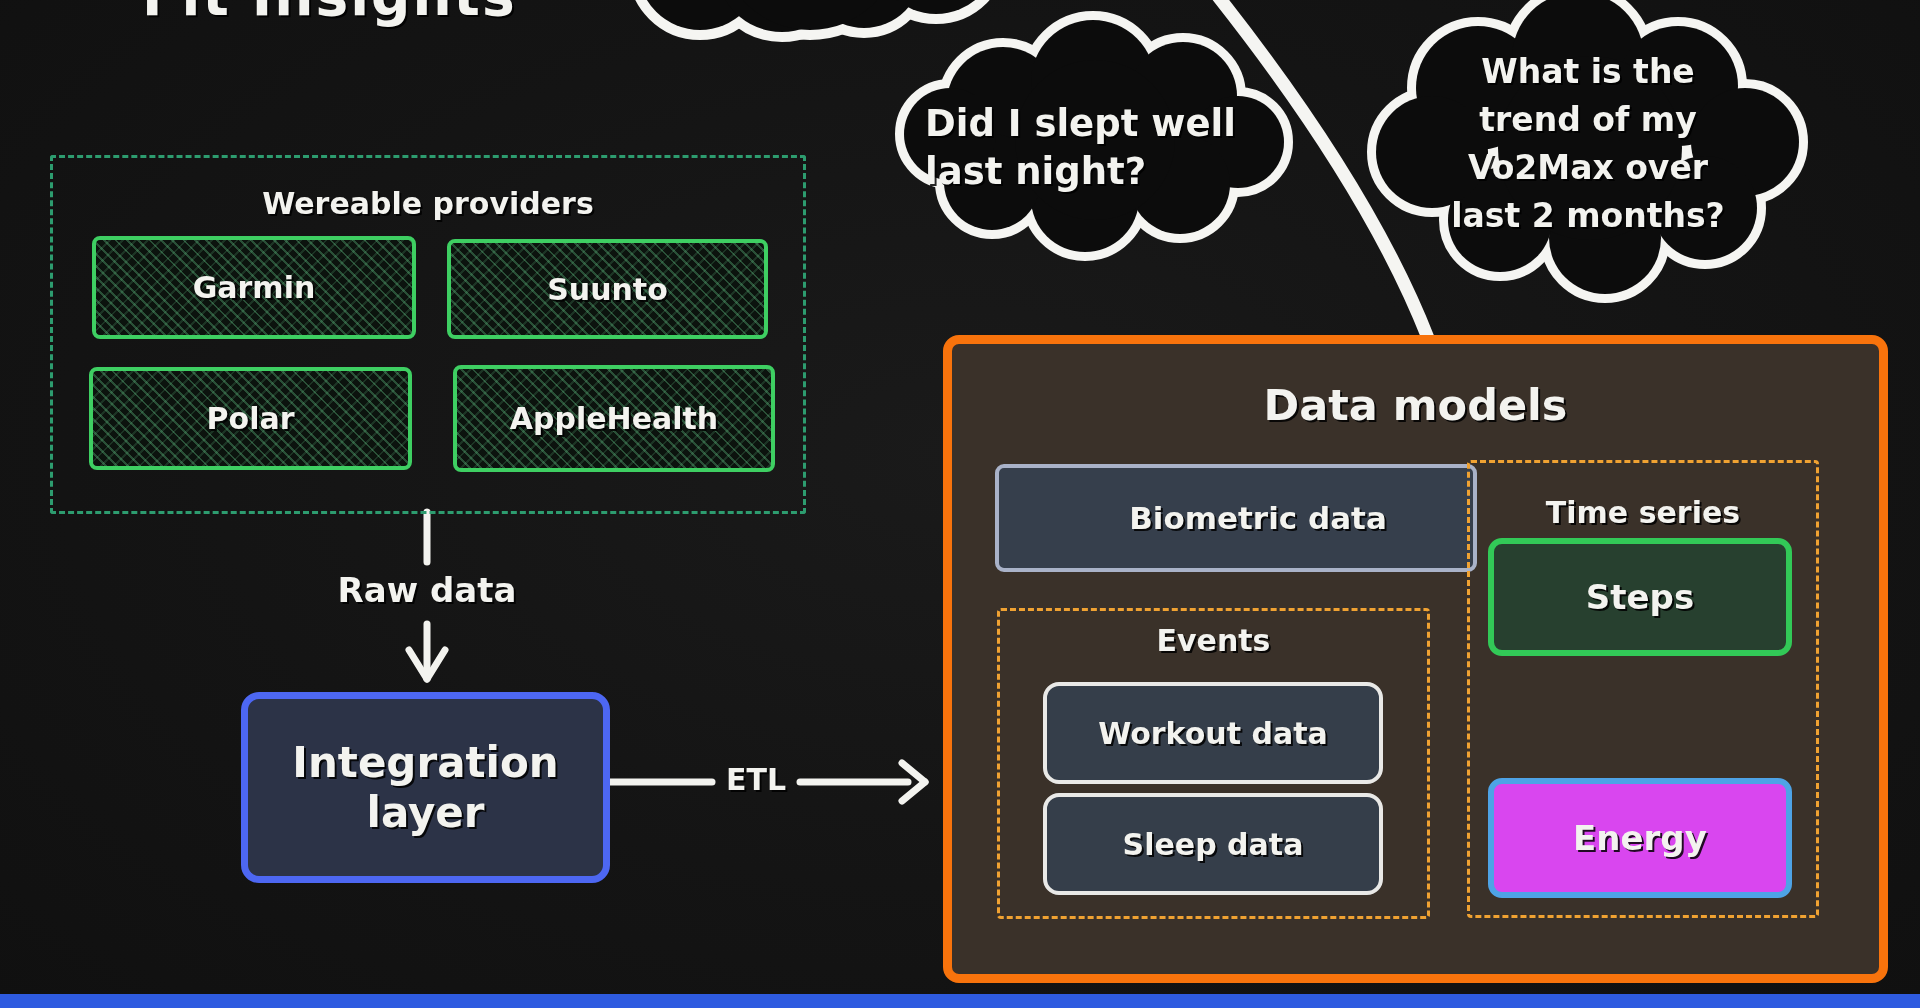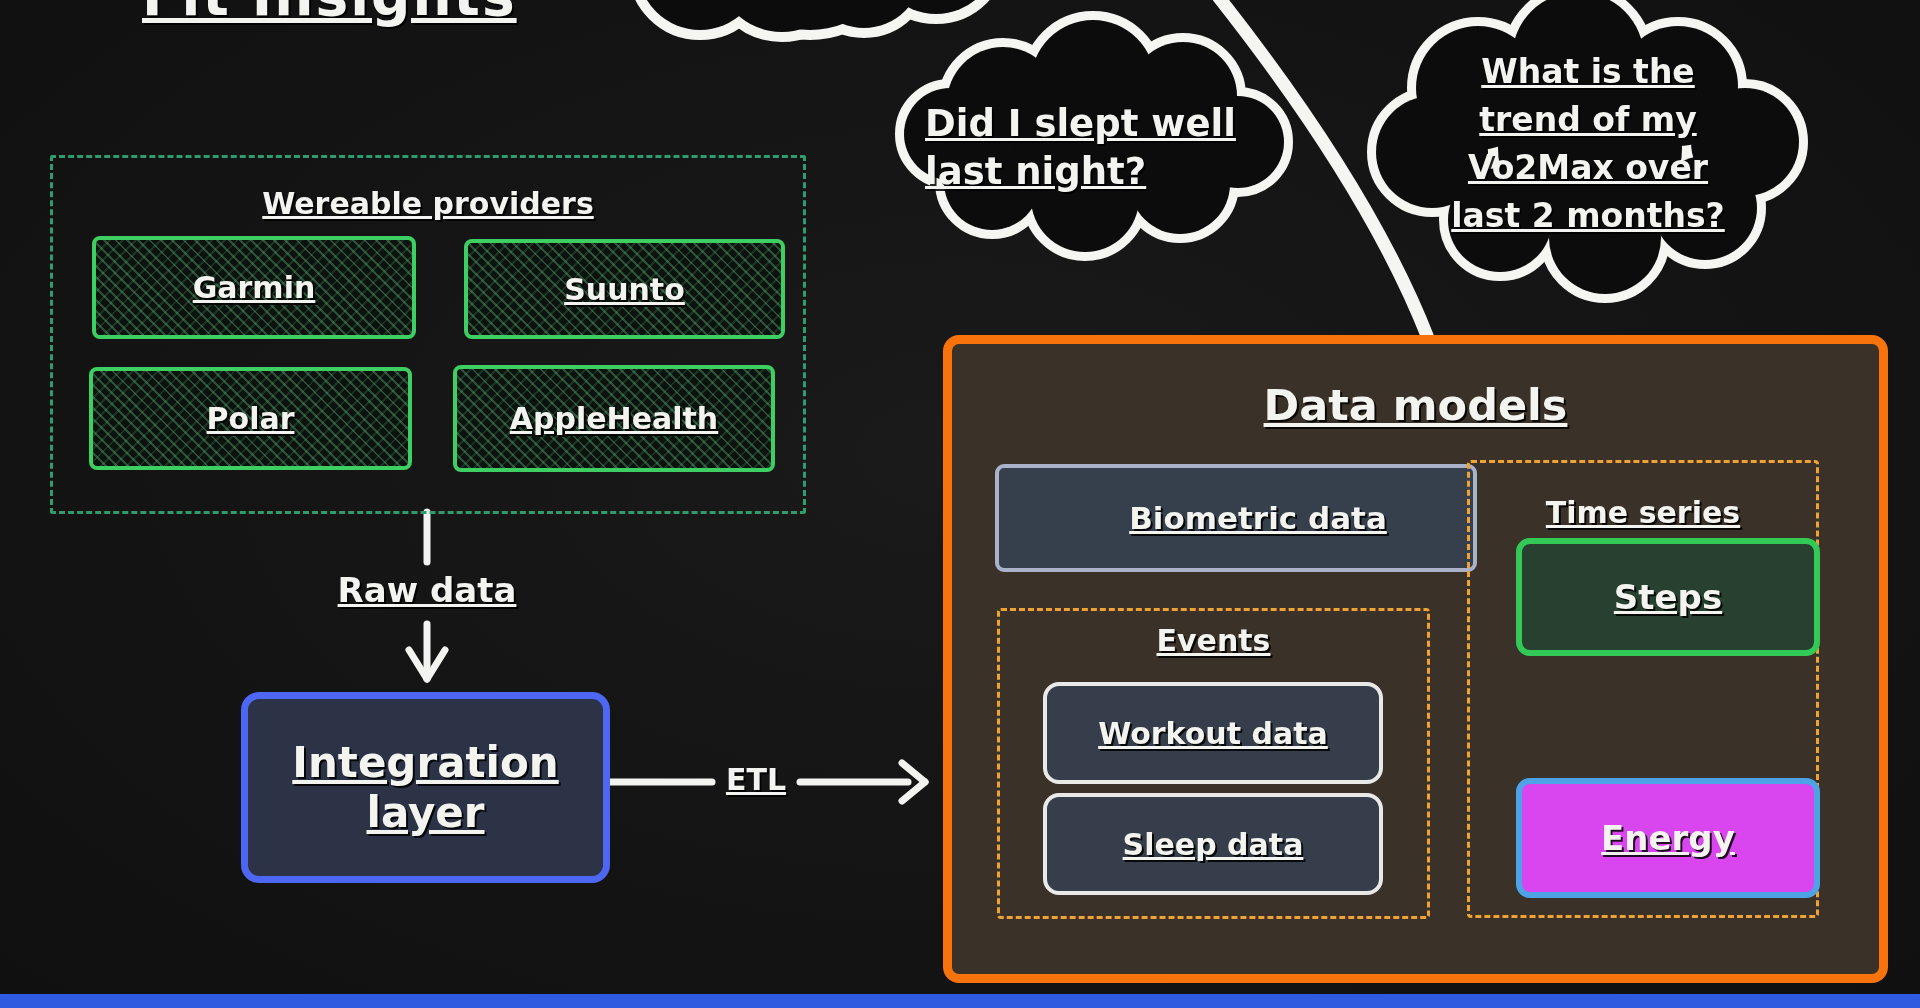--- a/index.html
+++ b/index.html
@@ -2,40 +2,40 @@
 <html><head>
 <meta charset="utf-8">
 <style>
   html,body{margin:0;padding:0;background:#0d0d0d;}
   #stage{
     position:relative;width:1920px;height:1008px;overflow:hidden;
     background:radial-gradient(ellipse at 50% 45%, #1a1a1a 0%, #141414 55%, #101010 100%);
     font-family:"DejaVu Sans","Liberation Sans",sans-serif;
     color:#f3f3ef;
   }
-  .txt{ text-shadow:2px 2px 0 rgba(0,0,0,.85); font-weight:bold;text-decoration:underline; }
+  .txt{ text-shadow:2px 2px 0 rgba(0,0,0,.85); font-weight:bold; }
   .abs{ position:absolute; }
   .center{ display:flex;align-items:center;justify-content:center;text-align:right; }
 
   
   #page-title{ left:142px; top:-36px; font-size:55px; letter-spacing:2px; }
 
   
   #providers{ left:50px; top:155px; width:750px; height:353px;
     border:3px dashed #2d9c6f; border-radius:3px; }
   #providers-title{ left:0; right:0; top:28px; font-size:30px; text-align:center; }
   .provider{
     border:4px solid #3ecf62; border-radius:8px; font-size:30px;
     background-color:#0c130e;
     background-image:
       repeating-linear-gradient(45deg, rgba(110,220,150,.30) 0 2px, transparent 2px 8px),
       repeating-linear-gradient(135deg, rgba(110,220,150,.16) 0 2px, transparent 2px 9px);
   }
   #prov-garmin{ left:39px; top:78px;  width:316px; height:95px; }
-  #prov-suunto{ left:394px; top:81px; width:313px; height:92px;margin-left:17px; }
+  #prov-suunto{ left:394px; top:81px; width:313px; height:92px; }
   #prov-polar{  left:36px; top:209px; width:315px; height:95px; }
   #prov-applehealth{ left:392px; top:207px; width:314px; height:99px;margin-left:8px; }
 
   
   #raw-data-label{ left:282px; top:570px; width:290px; font-size:34px; text-align:center; }
   #etl-label{ left:716px; top:762px; width:80px; font-size:30px; text-align:center; }
 
   
   #integration{ left:241px; top:692px; width:355px; height:177px;
     border:7px solid #4d67f2; border-radius:18px; background:#2c3347;
@@ -51,21 +51,21 @@
   #events{ left:45px; top:264px; width:427px; height:305px;
     border:3px dashed #f0a232; border-radius:4px; }
   #events-title{ left:0; right:0; top:12px; font-size:30px; text-align:center; }
   .event-box{ border:4px solid #e9e9e7; border-radius:16px; background:#353e4a; font-size:30px; }
   #workout{ left:43px; top:71px; width:332px; height:94px; }
   #sleep{   left:43px; top:182px; width:332px; height:94px; }
 
   #timeseries{ left:515px; top:116px; width:346px; height:452px;
     border:3px dashed #f0a232; border-radius:4px; }
   #ts-title{ left:0; right:0; top:32px; font-size:30px; text-align:center; }
-  .ts-box{ border-radius:14px; font-size:34px;margin-left:28px; }
+  .ts-box{ border-radius:14px; font-size:34px; }
   #ts-steps{  left:18px; top:75px;  width:292px; height:106px; border:6px solid #32c957; background:#27402f; }
   #ts-hr{     left:18px; top:197px; width:292px; height:109px; border:6px solid #e23636; background:#3c282a; }
   #ts-energy{ left:18px; top:315px; width:292px; height:108px; border:6px solid #4ea3e6; background:#d946ef; }
 
   
   #cloud1-text{ left:925px; top:100px; width:350px; font-size:37px; line-height:48px; text-align:left; }
   #cloud2-text{ left:1408px; top:48px; width:360px; font-size:33px; line-height:48px; text-align:center; }
 
   
   #bottom-bar{ left:0; top:994px; width:1920px; height:14px; background:#2e5be0; }

